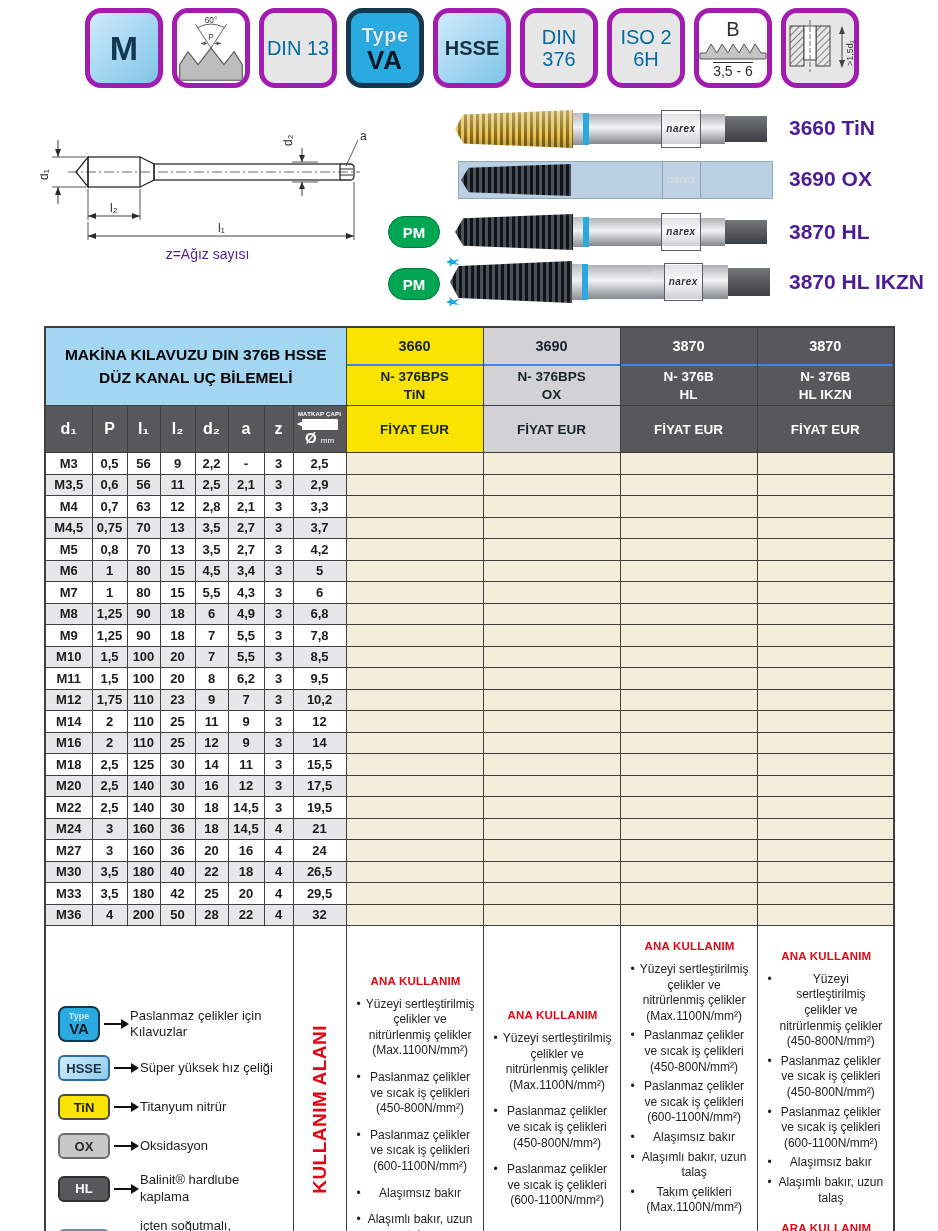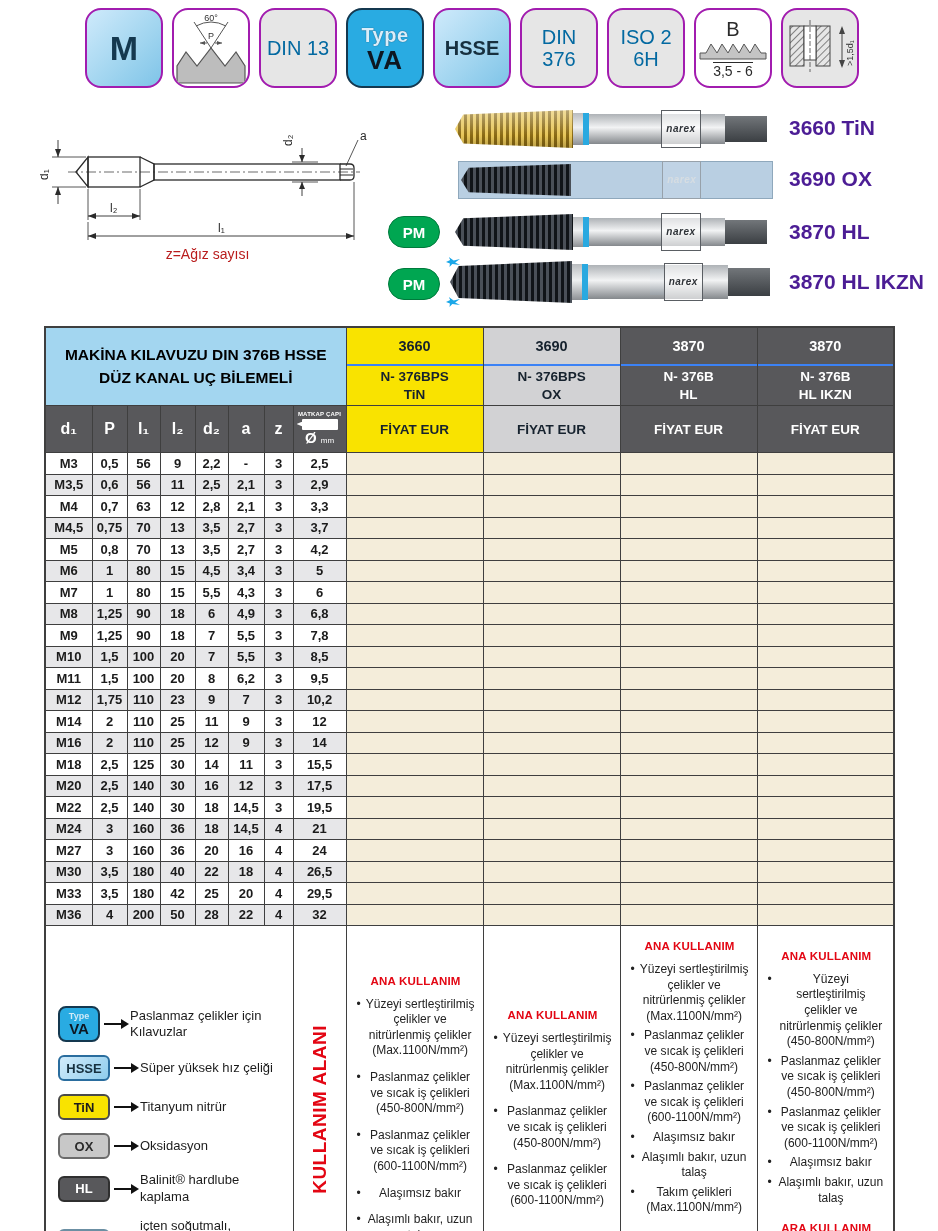--- a/index.html
+++ b/index.html
@@ -1,39 +1,39 @@
 <!DOCTYPE html>
 <html><head>
 <meta charset="utf-8">
 <style>
   html,body{margin:0;padding:0;background:#fff;}
   body{font-family:"Liberation Sans","DejaVu Sans",sans-serif;color:#1c1c1c;}
   #page{position:relative;width:938px;height:1231px;background:#fff;overflow:hidden;}
 
   
   .badges{position:absolute;left:85px;top:8px;display:flex;gap:9px;}
-  .badge{width:78px;height:80px;border:2px solid #a21caf;border-radius:16px;box-sizing:border-box;
+  .badge{width:78px;height:80px;border:5px solid #a21caf;border-radius:16px;box-sizing:border-box;
          display:flex;flex-direction:column;align-items:center;justify-content:center;
          background:#e6e6e6;position:relative;overflow:hidden;}
   .badge.white{background:#fff;}
   .badge.lblue{background:linear-gradient(135deg,#cfeafb 0%,#9fd4ef 60%,#7fc4e8 100%);}
   .badge.blue{background:#29abe2;border-color:#14384f;}
   .badge .big{font-size:34px;font-weight:700;color:#14384f;}
   .badge .mid{font-size:20px;font-weight:400;color:#0369a1;line-height:1.1;text-align:center;}
   .badge .type-top{font-size:20px;font-weight:700;color:#d9eefb;text-shadow:0 0 1px #0d2e44;letter-spacing:.5px;}
   .badge .type-main{font-size:26px;font-weight:800;color:#0d1722;letter-spacing:1px;line-height:1;}
   .badge svg{display:block;}
   .badge .b-label{font-size:20px;font-weight:400;color:#2b2b2b;line-height:1;}
   .badge .b-range{font-size:14px;color:#2b2b2b;line-height:1;border-top:1px solid #2b2b2b;padding-top:1px;margin-top:1px;}
 
   
   .drawing{position:absolute;left:40px;top:128px;width:335px;height:138px;}
   .drawing svg{width:335px;height:118px;}
   .drawing text{font-family:"Liberation Sans","DejaVu Sans",sans-serif;font-size:12px;fill:#2b2b2b;}
-  .draw-caption{position:absolute;left:0;width:335px;top:118px;text-align:center;font-size:14px;color:#b91c1c;}
+  .draw-caption{position:absolute;left:0;width:335px;top:118px;text-align:center;font-size:14px;color:#4c1d95;}
 
   
   .prod-label{position:absolute;left:789px;font-size:21px;font-weight:700;color:#4c1d95;white-space:nowrap;}
   .pm{position:absolute;left:388px;width:50px;height:30px;background:#00a651;border:1px solid #007a3c;border-radius:16px;
       color:#fff;font-weight:700;font-size:15px;display:flex;align-items:center;justify-content:center;}
   .tap{position:absolute;display:flex;align-items:center;}
   .tap .thread{height:100%;clip-path:polygon(0 50%,7% 12%,100% 0,100% 100%,7% 88%);}
   .thread.gold{background:repeating-linear-gradient(90deg,#e7c65a 0 3px,#8a6a14 3px 6px),linear-gradient(#fff6,#0003);background-blend-mode:overlay;}
   .thread.dark{background:repeating-linear-gradient(90deg,#4a5058 0 3px,#101418 3px 6px);}
   .tap .neck{width:10px;height:86%;background:linear-gradient(#b9bcbf,#eef0f1 45%,#8d9094);}

